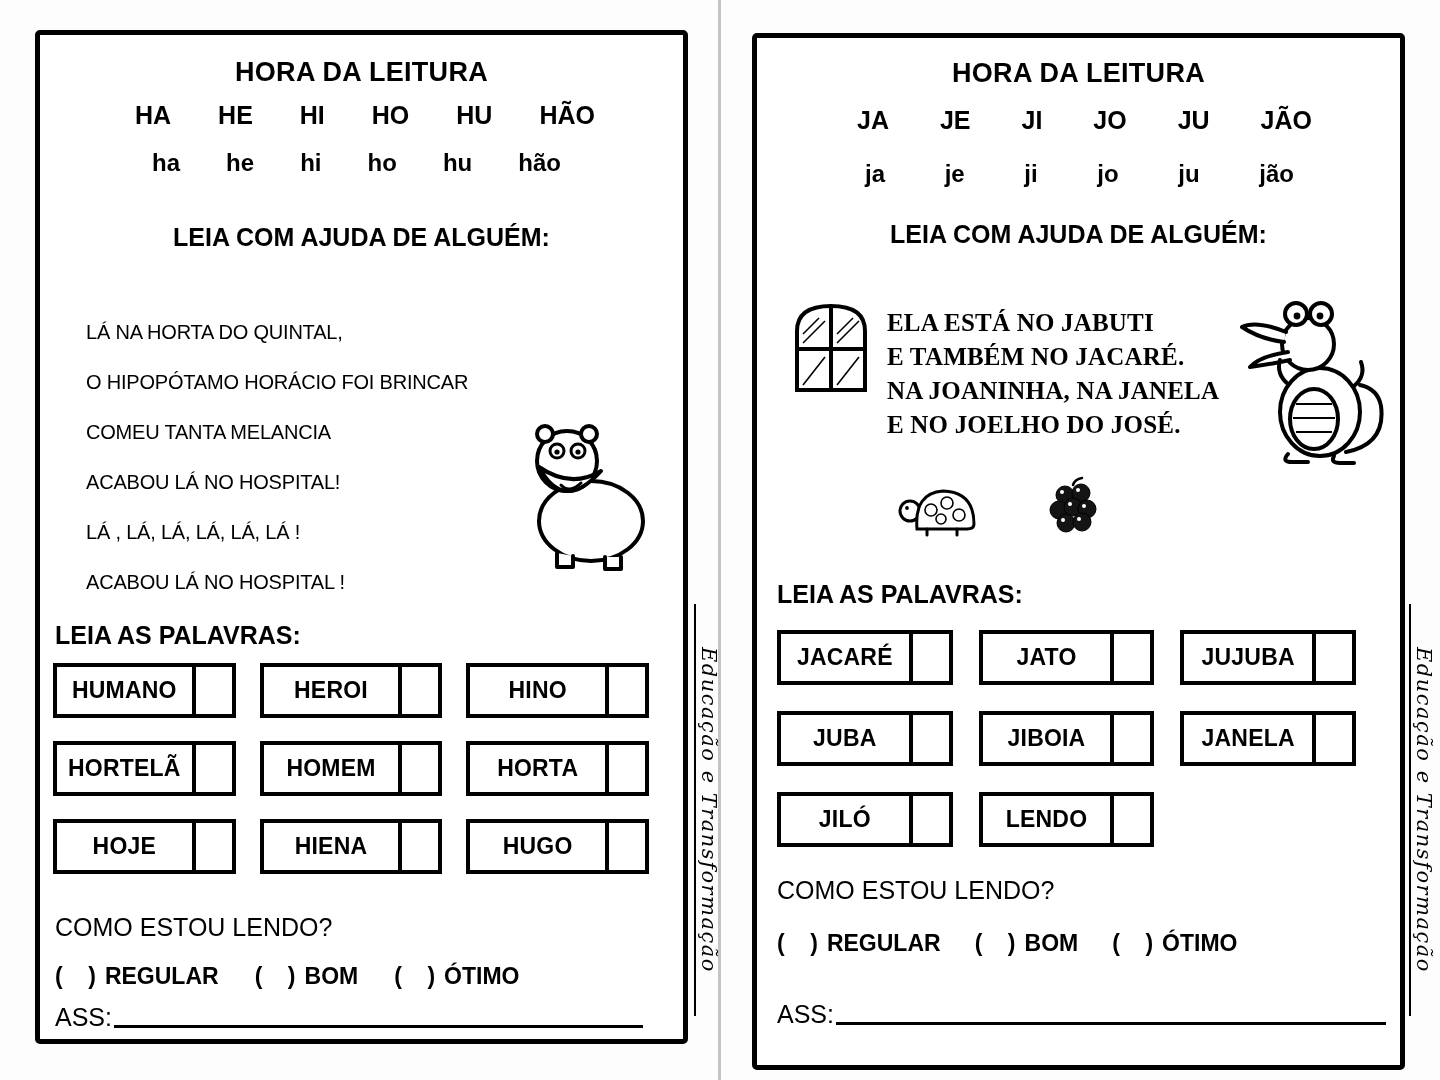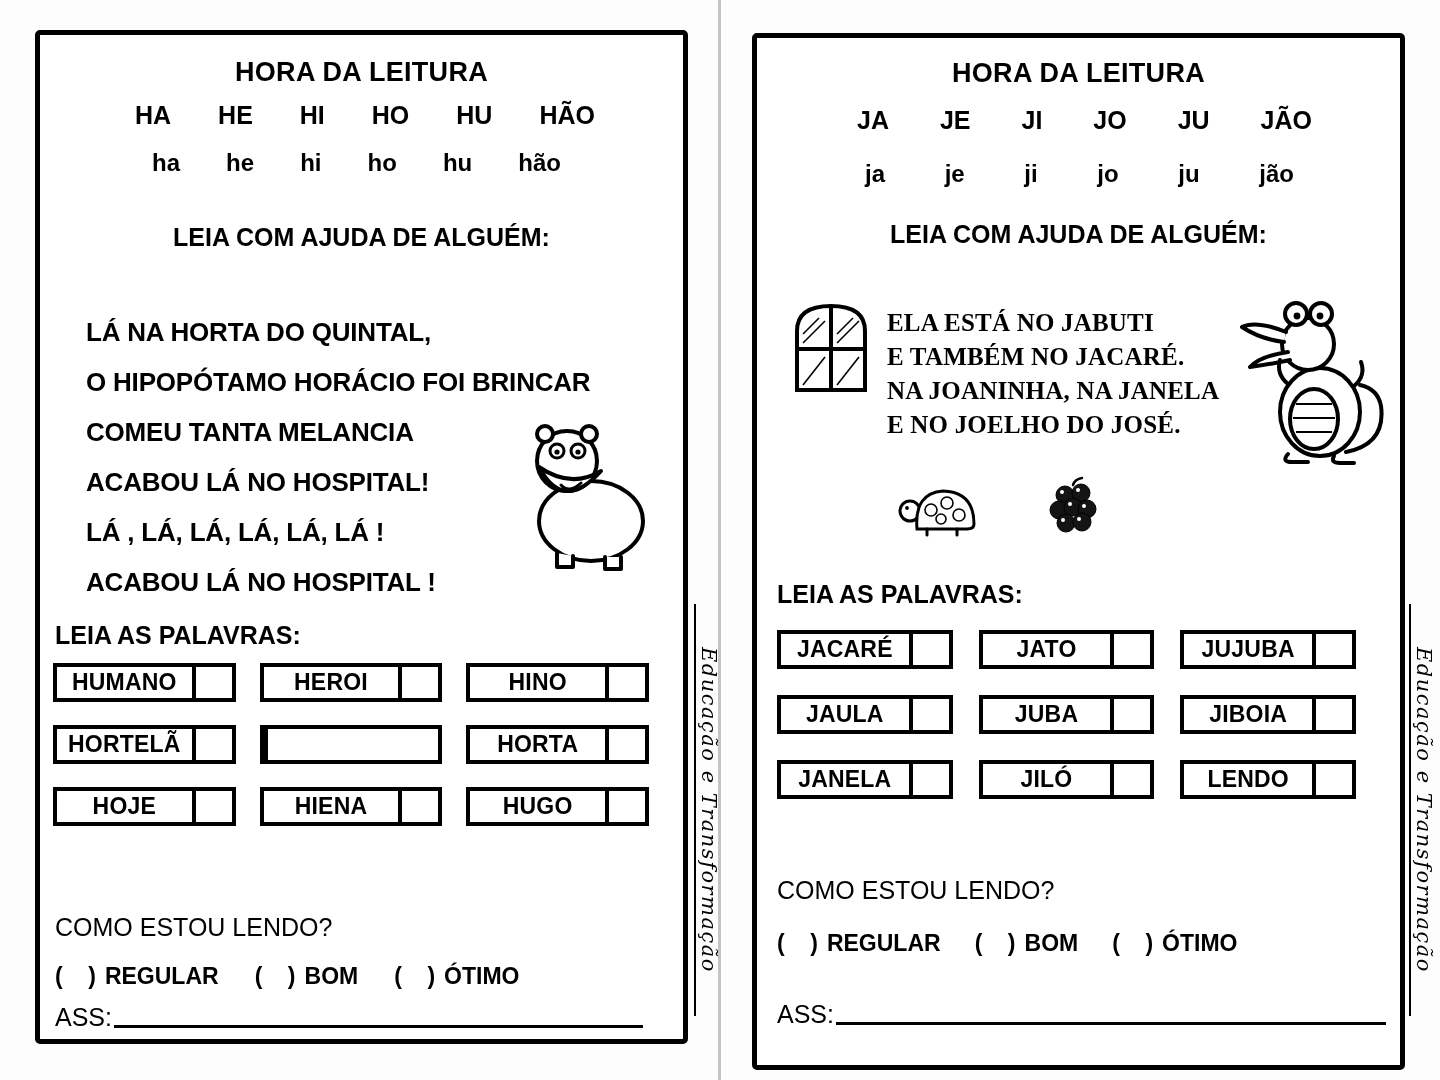--- a/index.html
+++ b/index.html
@@ -25,39 +25,39 @@
   .page-left  .syl-upper { top:66px;  left:95px;  right:88px; }
   .page-left  .syl-lower { top:114px; left:112px; right:122px; }
   .page-right .syl-upper { top:68px;  left:100px; right:88px; }
   .page-right .syl-lower { top:122px; left:108px; right:106px; }
 
   .read-help { left:0; right:0; text-align:center; font-weight:bold; font-size:25px; }
   .page-left  .read-help { top:188px; }
   .page-right .read-help { top:182px; }
 
   .poem { top:272px; left:46px; }
-  .poem-line { font-weight:bold; font-size:26px; line-height:50px; letter-spacing:-.2px; }
+  .poem-line { font-weight:normal; font-size:20px; line-height:50px; letter-spacing:-.2px; }
 
   .serif-poem { top:268px; left:130px; font-family:"Liberation Serif","DejaVu Serif",serif;
                 font-weight:bold; font-size:25px; line-height:34px; letter-spacing:.2px; }
 
   .hippo   { top:372px; right:26px; }
   .window  { top:260px; left:33px; }
   .croc    { top:254px; right:12px; }
   .turtle  { top:438px; left:138px; }
   .berries { top:438px; left:292px; }
 
   .words-label { font-weight:bold; font-size:25px; }
   .page-left  .words-label { top:586px; left:15px; }
   .page-right .words-label { top:542px; left:20px; }
 
   .word-grid { display:grid; grid-template-columns:repeat(3,1fr); }
   .page-left  .word-grid { top:628px; left:13px; right:34px; gap:23px 24px; }
   .page-right .word-grid { top:592px; left:20px; right:44px; gap:26px 26px; }
-  .word-box { border:4px solid #000; height:39px; display:flex; align-items:stretch; background:#fff; }
+  .word-box { border:4px solid #000; height:55px; display:flex; align-items:stretch; background:#fff; }
   .word { flex:1; display:flex; align-items:center; justify-content:center;
           font-weight:bold; font-size:23px; letter-spacing:.2px; white-space:nowrap; }
   .check-cell { width:40px; border-left:4px solid #000; }
 
   .reading-q { font-weight:normal; font-size:25px; }
   .page-left  .reading-q { top:878px; left:15px; }
   .page-right .reading-q { top:838px; left:20px; }
 
   .ratings { display:flex; font-weight:bold; font-size:23px; }
   .page-left  .ratings { top:928px; left:15px; gap:36px; }
@@ -150,20 +150,21 @@
     </div>
     <div class="word-box">
       <span class="word">HINO</span>
       <span class="check-cell"></span>
     </div>
     <div class="word-box">
       <span class="word">HORTELÃ</span>
       <span class="check-cell"></span>
     </div>
     <div class="word-box">
+      <span class="word">HOMEM</span>
       <span class="check-cell"></span>
     </div>
     <div class="word-box">
       <span class="word">HORTA</span>
       <span class="check-cell"></span>
     </div>
     <div class="word-box">
       <span class="word">HOJE</span>
       <span class="check-cell"></span>
     </div>
@@ -325,24 +326,20 @@
     </div>
     <div class="word-box">
       <span class="word">JATO</span>
       <span class="check-cell"></span>
     </div>
     <div class="word-box">
       <span class="word">JUJUBA</span>
       <span class="check-cell"></span>
     </div>
     <div class="word-box">
-      <span class="word">JAULA</span>
-      <span class="check-cell"></span>
-    </div>
-    <div class="word-box">
       <span class="word">JUBA</span>
       <span class="check-cell"></span>
     </div>
     <div class="word-box">
       <span class="word">JIBOIA</span>
       <span class="check-cell"></span>
     </div>
     <div class="word-box">
       <span class="word">JANELA</span>
       <span class="check-cell"></span>

